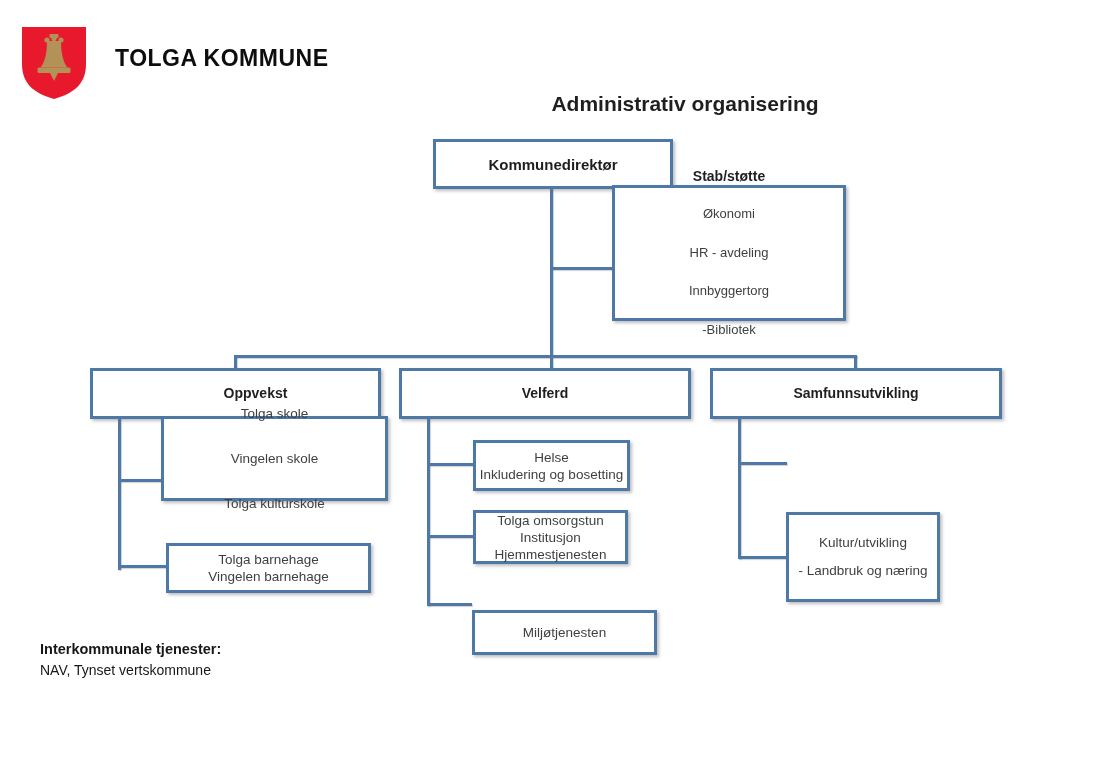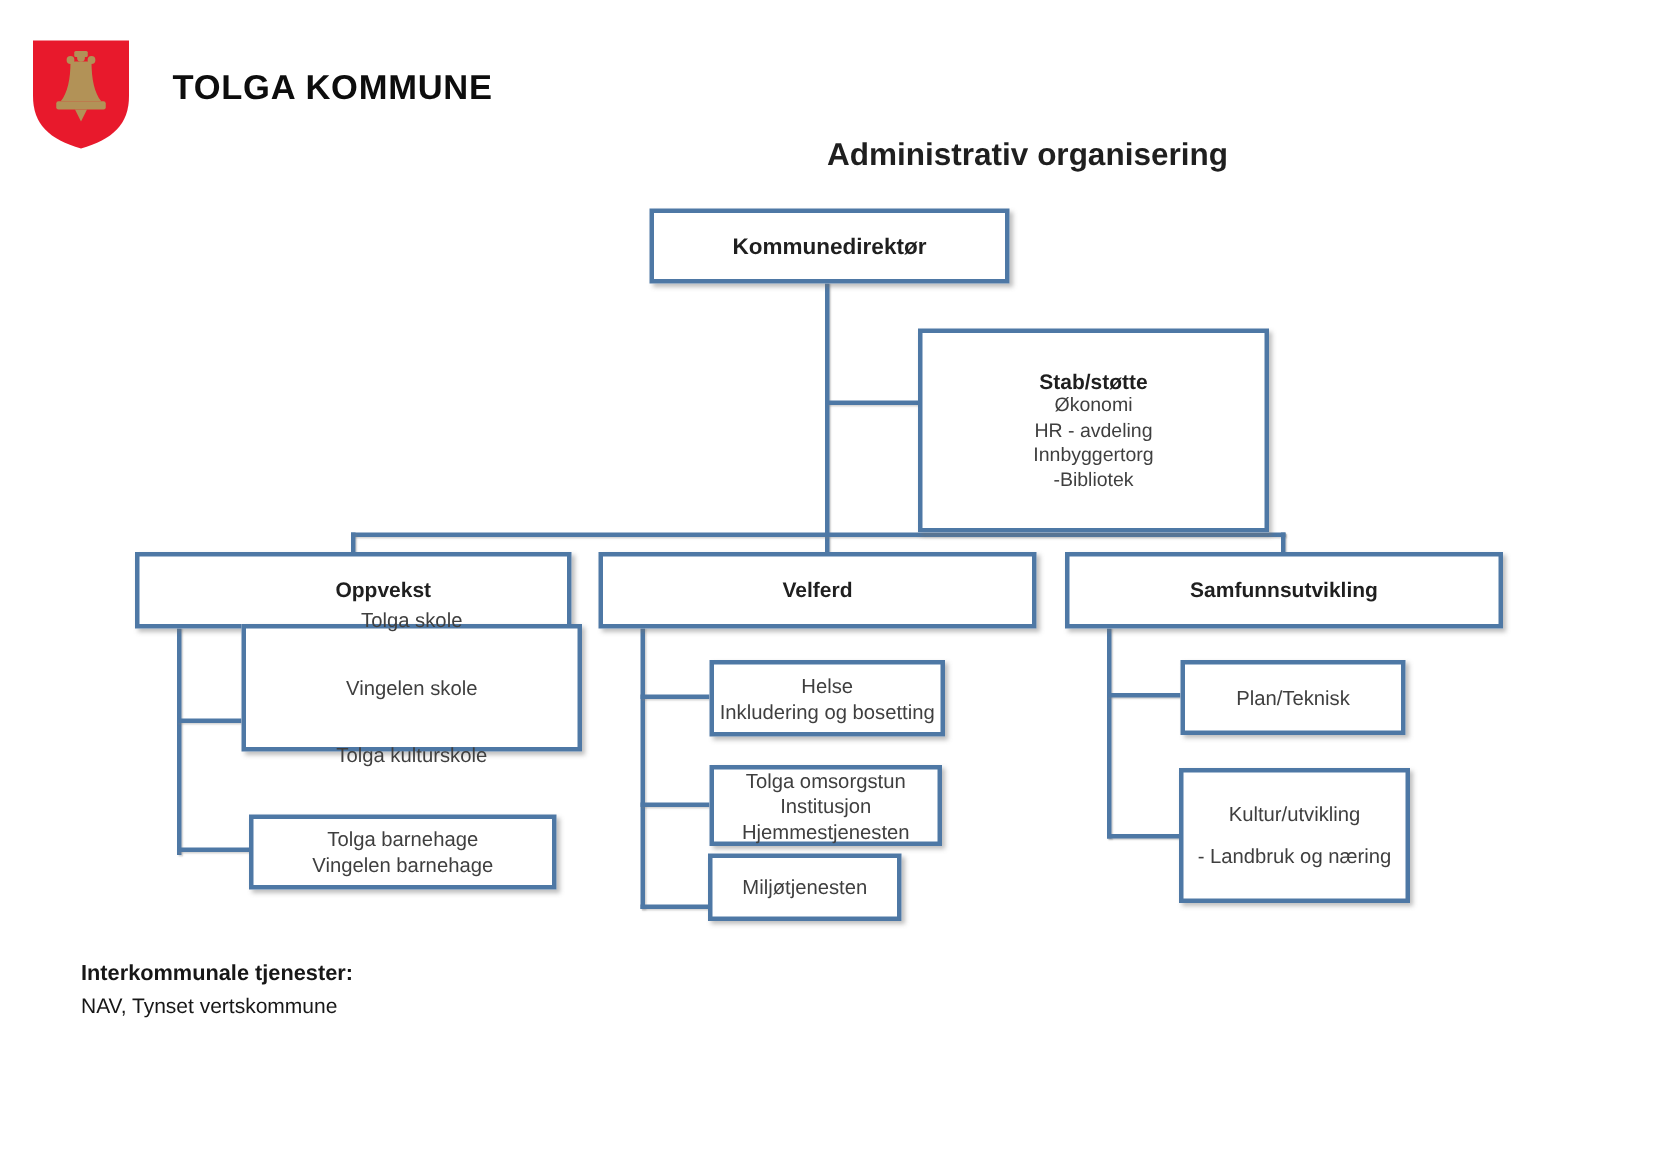--- a/index.html
+++ b/index.html
@@ -36,30 +36,30 @@
     box-shadow: 2px 2px 3px rgba(110,110,110,0.45);
     display: flex; flex-direction: column;
     align-items: center; justify-content: center;
     text-align: center;
     color: var(--body_text, #3f3f3f);
     font-size: 13.5px; line-height: 17px;
   }
   .box .bold { font-weight: bold; color: var(--heading_text, #1f1f1f); }
 
   #box-root      { left: 433px; top: 139px; width: 240px; height: 50px; font-size: 15px; text-align: right; }
-  #box-staff     { left: 612px; top: 219px; width: 234px; height: 136px; font-size: 13px; line-height: 16.5px; }
+  #box-staff     { left: 612px; top: 185px; width: 234px; height: 136px; font-size: 13px; line-height: 16.5px; gap: 22px; }
   #box-staff .bold { font-size: 14px; }
   #box-oppvekst  { left:  90px; top: 368px; width: 291px; height: 51px; font-size: 14px; padding-left: 40px; }
   #box-velferd   { left: 399px; top: 368px; width: 292px; height: 51px; font-size: 14px; }
   #box-samfunn   { left: 710px; top: 368px; width: 292px; height: 51px; font-size: 14px; }
   #box-skole     { left: 161px; top: 416px; width: 227px; height: 85px; gap: 28px; }
   #box-barnehage { left: 166px; top: 543px; width: 205px; height: 50px; }
   #box-helse     { left: 473px; top: 440px; width: 157px; height: 51px; }
   #box-omsorg    { left: 473px; top: 510px; width: 155px; height: 54px; }
-  #box-miljo     { left: 472px; top: 569px; width: 129px; height: 45px; }
+  #box-miljo     { left: 472px; top: 610px; width: 185px; height: 45px; }
   #box-plan      { left: 787px; top: 440px; width: 150px; height: 50px; }
   #box-kultur    { left: 786px; top: 512px; width: 154px; height: 90px; line-height: 28px; }
 
   
   .vline, .hline {
     position: absolute;
     background: var(--line, #4e78a5);
     box-shadow: 1px 1px 1px rgba(130,130,130,0.35);
   }
   .vline { width: 3px; }
@@ -80,21 +80,21 @@
   #c-omsorg-stub     { left: 427px; top: 535px; width: 46px; }
   #c-miljo-stub      { left: 427px; top: 603px; width: 45px; }
 
   #c-samfunn-down    { left: 738px; top: 418px; height: 141px; }
   #c-plan-stub       { left: 738px; top: 462px; width: 49px; }
   #c-kultur-stub     { left: 738px; top: 556px; width: 48px; }
 
   
   .footer {
     position: absolute; left: 40px; top: 639px;
-    font-size: 14px; line-height: 21px; color: #171717; margin-left: 14px;
+    font-size: 14px; line-height: 21px; color: #171717;
   }
   .footer .footer-title { font-weight: bold; font-size: 14.5px; }
 </style>
 </head>
 <body>
 
 <div class="page">
 
   <svg class="logo" viewBox="0 0 72 78" aria-hidden="true">
     <path d="M4 3 H68 V40 C68 59 57 69 36 75 C15 69 4 59 4 40 Z" fill="#e8192c"></path>
@@ -169,23 +169,20 @@
   </div>
   <div class="box" id="box-omsorg">
     <div>Tolga omsorgstun</div>
     <div>Institusjon</div>
     <div>Hjemmestjenesten</div>
   </div>
   <div class="box" id="box-miljo">
     <div>Miljøtjenesten</div>
   </div>
 
-  <div class="box" id="box-plan">
-    <div>Plan/Teknisk</div>
-  </div>
   <div class="box" id="box-kultur">
     <div>Kultur/utvikling</div>
     <div>- Landbruk og næring</div>
   </div>
 
   <div class="footer">
     <div class="footer-title">Interkommunale tjenester:</div>
     <div>NAV, Tynset vertskommune</div>
   </div>
 

